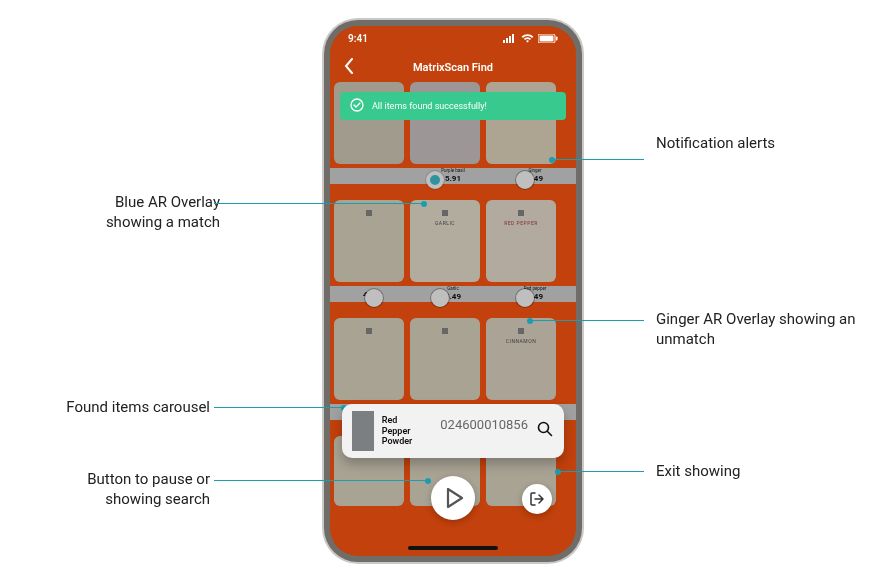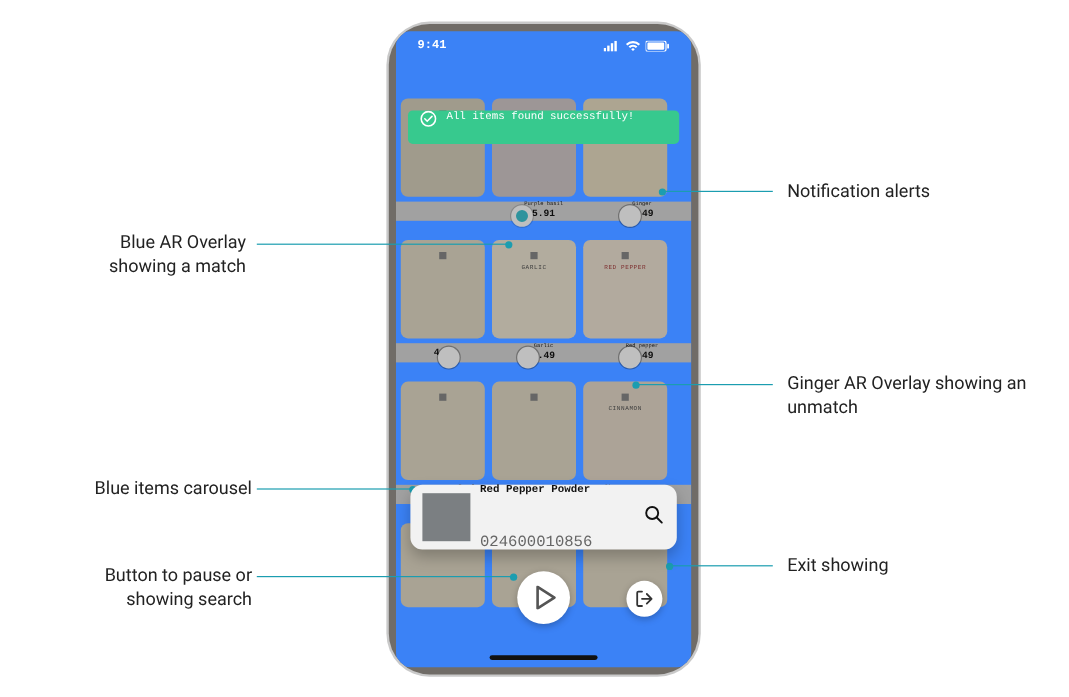--- a/index.html
+++ b/index.html
@@ -20,24 +20,23 @@
     width: 258px;
     height: 542px;
     border-radius: 34px;
     background: #706c67;
     box-shadow: 0 0 0 2px #c9c9c9;
     overflow: hidden;
   }
   .phone-inner {
     position: absolute;
     inset: 6px;
-    border-radius: 12px;
+    border-radius: 28px;
     overflow: hidden;
-    background: #3b82f6;
-    font-family: Liberation Mono, monospace;
+    background: #c2410c;
   }
 
   
   .status-bar {
     position: absolute;
     top: 0; left: 0; right: 0;
     height: 24px;
     display: flex;
     justify-content: space-between;
     align-items: center;
@@ -146,20 +145,21 @@
 
   
   .notif {
     position: absolute;
     top: 66px;
     left: 10px; right: 10px;
     height: 28px;
     background: #37c98e;
     border-radius: 4px;
     display: flex;
+    align-items: center;
     gap: 8px;
     padding: 0 10px;
     color: #fff;
     font-size: 9px;
     z-index: 5;
   }
 
   
   .carousel {
     position: absolute;
@@ -171,21 +171,21 @@
     box-shadow: 0 6px 12px rgba(0,0,0,.25);
     display: flex;
     align-items: center;
     padding: 6px 10px;
     gap: 8px;
     z-index: 6;
   }
   .carousel .thumb {
     width: 40px; height: 40px; background: #7b7f82;
   }
-  .carousel .info { flex: 1; display:flex; flex-direction:column;gap:28px; }
+  .carousel .info { flex: 1; display:flex; flex-direction:row;gap:28px; }
   .carousel .title { font-size: 9px; font-weight: 600; color: #111; line-height: 1.15; }
   .carousel .code { font-size: 13px; color: #666; margin-top: 2px; }
   .carousel .search-icn { color:#111; }
 
   
   .play-btn {
     position: absolute;
     left: 50%;
     bottom: 36px;
     transform: translateX(-50%);
@@ -271,20 +271,28 @@
         <span class="battery">
           <svg width="20" height="9" viewBox="0 0 20 9">
               <rect x="0" y="0" width="17" height="9" rx="2" fill="none" stroke="#fff" stroke-width="1"></rect>
               <rect x="1.5" y="1.5" width="14" height="6" rx="1" fill="#fff"></rect>
               <rect x="18" y="2.5" width="1.5" height="4" rx=".7" fill="#fff"></rect>
             </svg>
         </span>
       </span>
     </div>
 
+    <div class="nav-header">
+      <span class="back-chevron">
+        <svg width="10" height="16" viewBox="0 0 10 16">
+            <path d="M8 1 L2 8 L8 15" stroke="#fff" stroke-width="2" fill="none" stroke-linecap="round"></path>
+          </svg>
+      </span>
+      <span>MatrixScan Find</span>
+    </div>
 
     <div class="shelves">
 
       <div class="shelf-row" style="top:0px">
         <div class="product" style="background:#d7ceb7">
             <div class="dot"></div>
             <div class="plabel"></div>
           </div>
         <div class="product" style="background:#d2c7c7">
             <div class="dot"></div>
@@ -415,36 +423,36 @@
       <svg width="16" height="16" viewBox="0 0 16 16">
           <path d="M6 2 H3 A1 1 0 0 0 2 3 V13 A1 1 0 0 0 3 14 H6" stroke="#333" stroke-width="1.5" fill="none" stroke-linecap="round"></path>
           <path d="M10 4 L14 8 L10 12 M14 8 H6" stroke="#333" stroke-width="1.5" fill="none" stroke-linecap="round" stroke-linejoin="round"></path>
         </svg>
     </div>
 
     <div class="home-indicator"></div>
   </div>
 </div>
 
-<div class="callout right" style="left:656px; top:150px">Notification alerts</div>
+<div class="callout right" style="left:656px; top:134px">Notification alerts</div>
 <div class="leader" style="left:552px; top:159px; width:92px">
     <span class="end-dot" style="left:-3px"></span>
   </div>
 
-<div class="callout left" style="left:65px; top:193px; width:140px">Blue AR Overlay showing a match</div>
+<div class="callout left" style="left:80px; top:193px; width:140px">Blue AR Overlay showing a match</div>
 <div class="leader" style="left:214px; top:203px; width:210px">
     <span class="end-dot" style="right:-3px"></span>
   </div>
 
 <div class="callout right" style="left:656px; top:310px; width:200px">Ginger AR Overlay showing an unmatch</div>
 <div class="leader" style="left:530px; top:320px; width:114px">
     <span class="end-dot" style="left:-3px"></span>
   </div>
 
-<div class="callout left" style="left:40px; top:398px; width:170px">Blue items carousel</div>
+<div class="callout left" style="left:40px; top:398px; width:170px">Found items carousel</div>
 <div class="leader" style="left:214px; top:407px; width:130px">
     <span class="end-dot" style="right:-3px"></span>
   </div>
 
 <div class="callout left" style="left:50px; top:470px; width:160px">Button to pause or showing search</div>
 <div class="leader" style="left:214px; top:480px; width:214px">
     <span class="end-dot" style="right:-3px"></span>
   </div>
 
 <div class="callout right" style="left:656px; top:462px">Exit showing</div>

